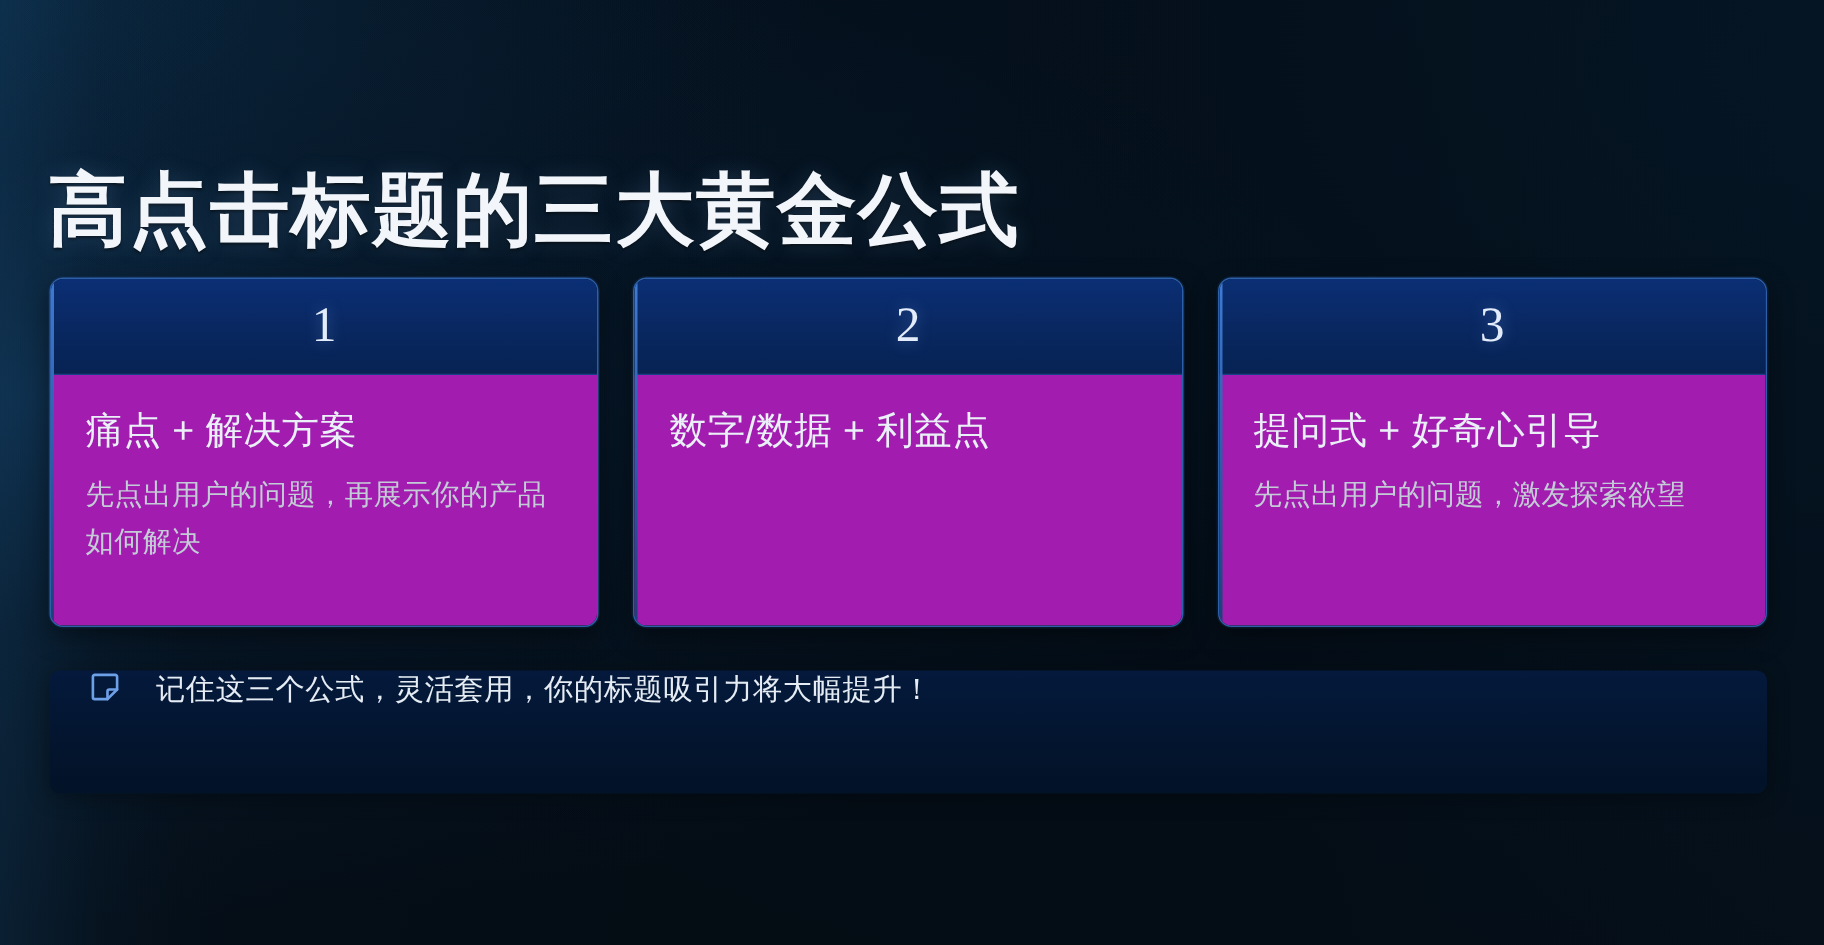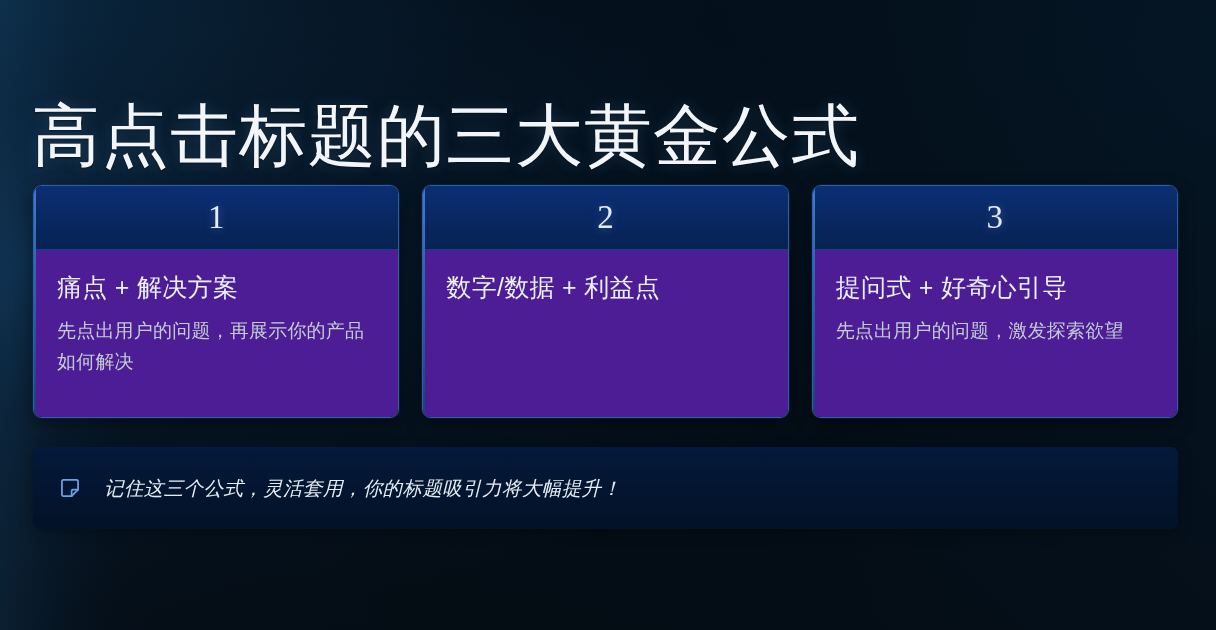--- a/index.html
+++ b/index.html
@@ -47,25 +47,25 @@
 
   .content {
     position: relative;
     z-index: 2;
   }
 
   
   #page-title {
     position: absolute;
     left: 32px;
-    top: 50px;
-    font-size: 68px;
+    top: 75px;
+    font-size: 53px;
     line-height: 1.15;
     letter-spacing: 1px;
-    font-weight: 400;
+    font-weight: 700;
     color: #f2f6fb;
     text-shadow: 0 0 14px rgba(120,170,225,0.22), 0 1px 2px rgba(0,0,0,0.6);
     white-space: nowrap;
   }
 
   
   #cards {
     position: absolute;
     left: 33px;
     top: 185px;
@@ -110,21 +110,21 @@
     font-size: 33px;
     line-height: 1;
     font-weight: 400;
     color: #e3ecfa;
     text-shadow: 0 0 10px rgba(150,190,255,0.35);
   }
 
   .card-body {
     flex: 1 1 auto;
     padding: 22px 20px 12px 23px;
-    background: #4c1d95;
+    background: #a21caf;
   }
   .card-title {
     font-size: 25px;
     line-height: 1.2;
     font-weight: 400;
     color: #eaf0f7;
     margin: 0 0 14px 0;
     letter-spacing: 0.3px;
     white-space: nowrap;
   }
@@ -139,25 +139,24 @@
   
   #note-banner {
     position: absolute;
     left: 33px;
     top: 447px;
     width: 1145px;
     height: 82px;
     border-radius: 7px;
     background: linear-gradient(180deg, #04193c 0%, #03152f 55%, #021227 100%);
     display: flex;
-    align-items: center;
+    align-items: flex-start;
     padding: 0 26px;
     box-sizing: border-box;
     box-shadow: 0 2px 14px rgba(0,0,0,0.35);
-    font-style: italic;
   }
   #note-icon {
     flex: 0 0 auto;
     width: 22px;
     height: 22px;
     margin-right: 23px;
     display: block;
   }
   #note-text {
     font-size: 19.5px;

